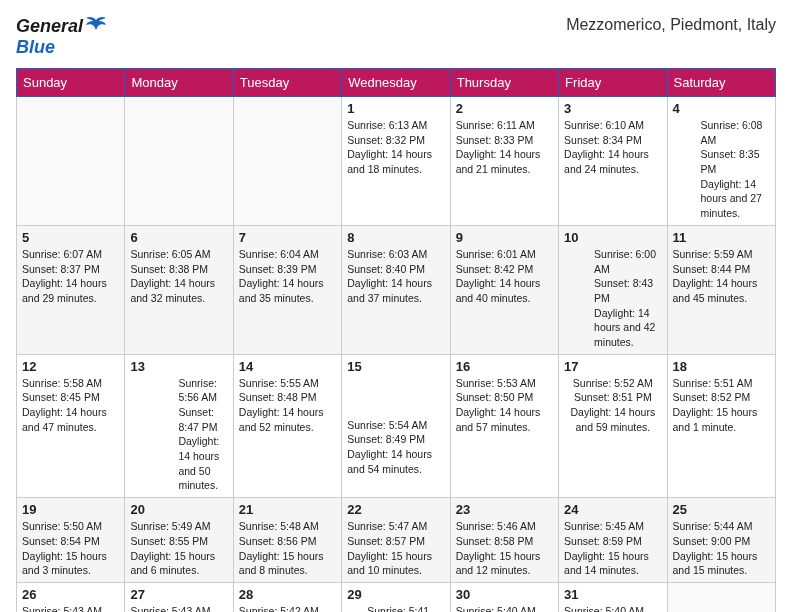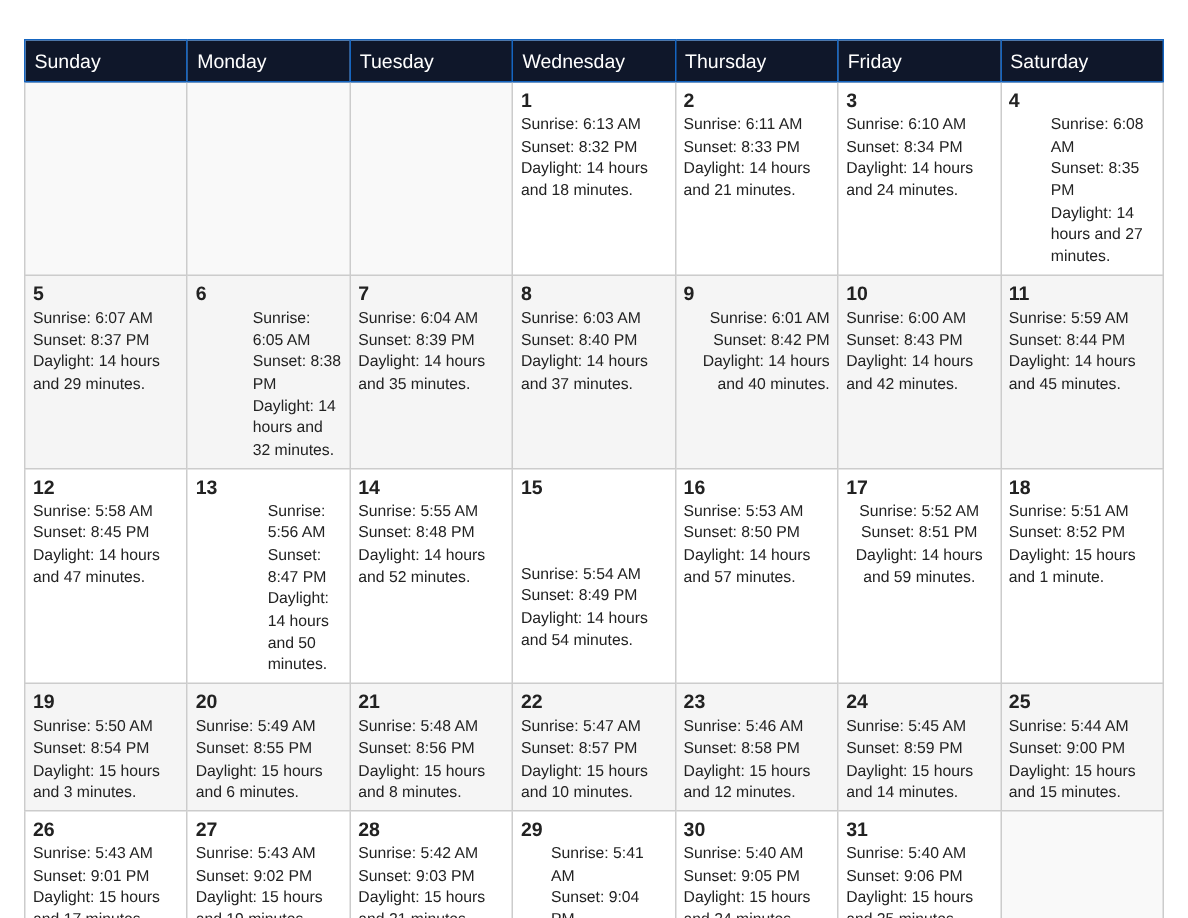--- a/index.html
+++ b/index.html
@@ -44,21 +44,21 @@
     .location-title {
       font-size: 16px;
       color: #333;
     }
     .calendar-table {
       width: 100%;
       border-collapse: collapse;
       font-size: 11px;
     }
     .calendar-table thead tr th {
-      background-color: #0f172a;
+      background-color: #be185d;
       color: #fff;
       text-align: left;
       padding: 6px 6px;
       font-size: 13px;
       font-weight: normal;
       border: 1px solid #1565c0;
     }
     .calendar-table tbody tr td {
       border: 1px solid #ccc;
       vertical-align: top;
@@ -83,21 +83,31 @@
       color: #222;
     }
     .empty-cell {
       background: #f9f9f9 !important;
     }
   </style>
 </head>
 <body>
 
 <div class="header-area">
+  <div class="logo">
+    <div style="display:flex;align-items:center;">
+      <span class="logo-general">General</span>
+      <svg width="22" height="20" viewBox="0 0 22 20" style="margin-left:2px;margin-top:-2px;">
+        <path d="M11 4 C13 1, 18 0, 21 2 C19 3, 16 3, 14 5 C17 5, 20 6, 21 9 C18 8, 15 8, 13 10 L11 14 L9 10 C7 8, 4 8, 1 9 C2 6, 5 5, 8 5 C6 3, 3 3, 1 2 C4 0, 9 1, 11 4Z" fill="#1565c0"></path>
+      </svg>
+    </div>
+    <span class="logo-blue">Blue</span>
+  </div>
   <div class="title-area">
+    <div class="location-title">Mezzomerico, Piedmont, Italy</div>
   </div>
 </div>
 
 <table class="calendar-table">
   <thead>
     <tr>
     <th>Sunday</th>
         <th>Monday</th>
         <th>Tuesday</th>
         <th>Wednesday</th>
@@ -138,45 +148,45 @@
       </tr>
       <tr>
         <td>
           <span class="day-num">5</span>
           <div class="day-info" style="white-space: pre-line;">Sunrise: 6:07 AM
 Sunset: 8:37 PM
 Daylight: 14 hours and 29 minutes.</div>
         </td>
         <td>
           <span class="day-num">6</span>
-          <div class="day-info" style="white-space: pre-line; margin-left: 38px;">Sunrise: 6:05 AM
+          <div class="day-info" style="white-space: pre-line;">Sunrise: 6:05 AM
 Sunset: 8:38 PM
 Daylight: 14 hours and 32 minutes.</div>
         </td>
         <td>
           <span class="day-num">7</span>
           <div class="day-info" style="white-space: pre-line;">Sunrise: 6:04 AM
 Sunset: 8:39 PM
 Daylight: 14 hours and 35 minutes.</div>
         </td>
         <td>
           <span class="day-num">8</span>
           <div class="day-info" style="white-space: pre-line;">Sunrise: 6:03 AM
 Sunset: 8:40 PM
 Daylight: 14 hours and 37 minutes.</div>
         </td>
         <td>
           <span class="day-num">9</span>
-          <div class="day-info" style="white-space: pre-line; text-align: right;">Sunrise: 6:01 AM
+          <div class="day-info" style="white-space: pre-line;">Sunrise: 6:01 AM
 Sunset: 8:42 PM
 Daylight: 14 hours and 40 minutes.</div>
         </td>
         <td>
           <span class="day-num">10</span>
-          <div class="day-info" style="white-space: pre-line;">Sunrise: 6:00 AM
+          <div class="day-info" style="white-space: pre-line; margin-left: 30px;">Sunrise: 6:00 AM
 Sunset: 8:43 PM
 Daylight: 14 hours and 42 minutes.</div>
         </td>
         <td>
           <span class="day-num">11</span>
           <div class="day-info" style="white-space: pre-line;">Sunrise: 5:59 AM
 Sunset: 8:44 PM
 Daylight: 14 hours and 45 minutes.</div>
         </td>
       </tr>

